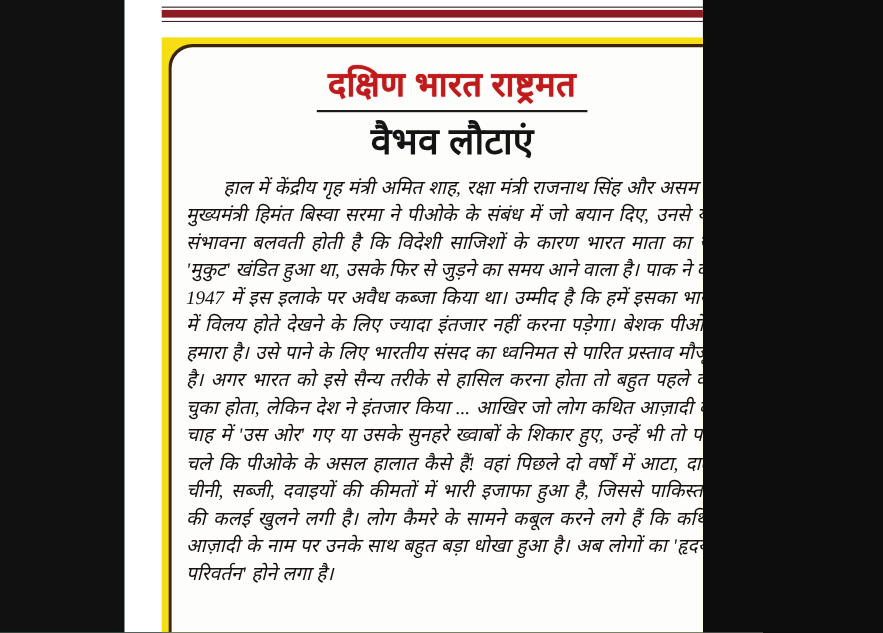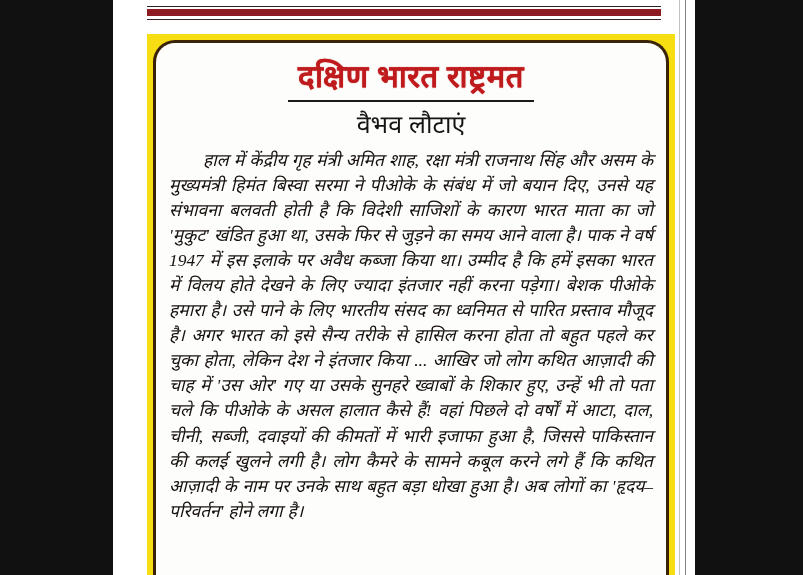--- a/index.html
+++ b/index.html
@@ -11,21 +11,21 @@
   body {
     width: 803px;
     height: 575px;
     overflow: hidden;
     font-family: "DejaVu Sans", sans-serif;
   }
 
   
   #stage {
     position: relative;
-    width: 803px;
+    width: 639px;
     height: 575px;
     background: #14532d;
     overflow: hidden;
   }
 
   
   .letterbox {
     position: absolute;
     top: 0;
     height: 575px;
@@ -133,22 +133,22 @@
     height: 2px;
     background: #1a1a1a;
     margin: 6px auto 0 auto;
   }
 
   
   .headline {
     text-align: center;
     color: #141414;
     font-family: "Liberation Sans", "DejaVu Sans", sans-serif;
-    font-weight: normal;
-    font-size: 25px;
+    font-weight: bold;
+    font-size: 34px;
     line-height: 1.12;
     margin: 8px 0 10px 0;
     white-space: nowrap;
   }
 
   
   .body-copy {
     padding: 0 13px 0 13px;
     color: #15100e;
     font-family: "Liberation Serif", "DejaVu Serif", serif;

